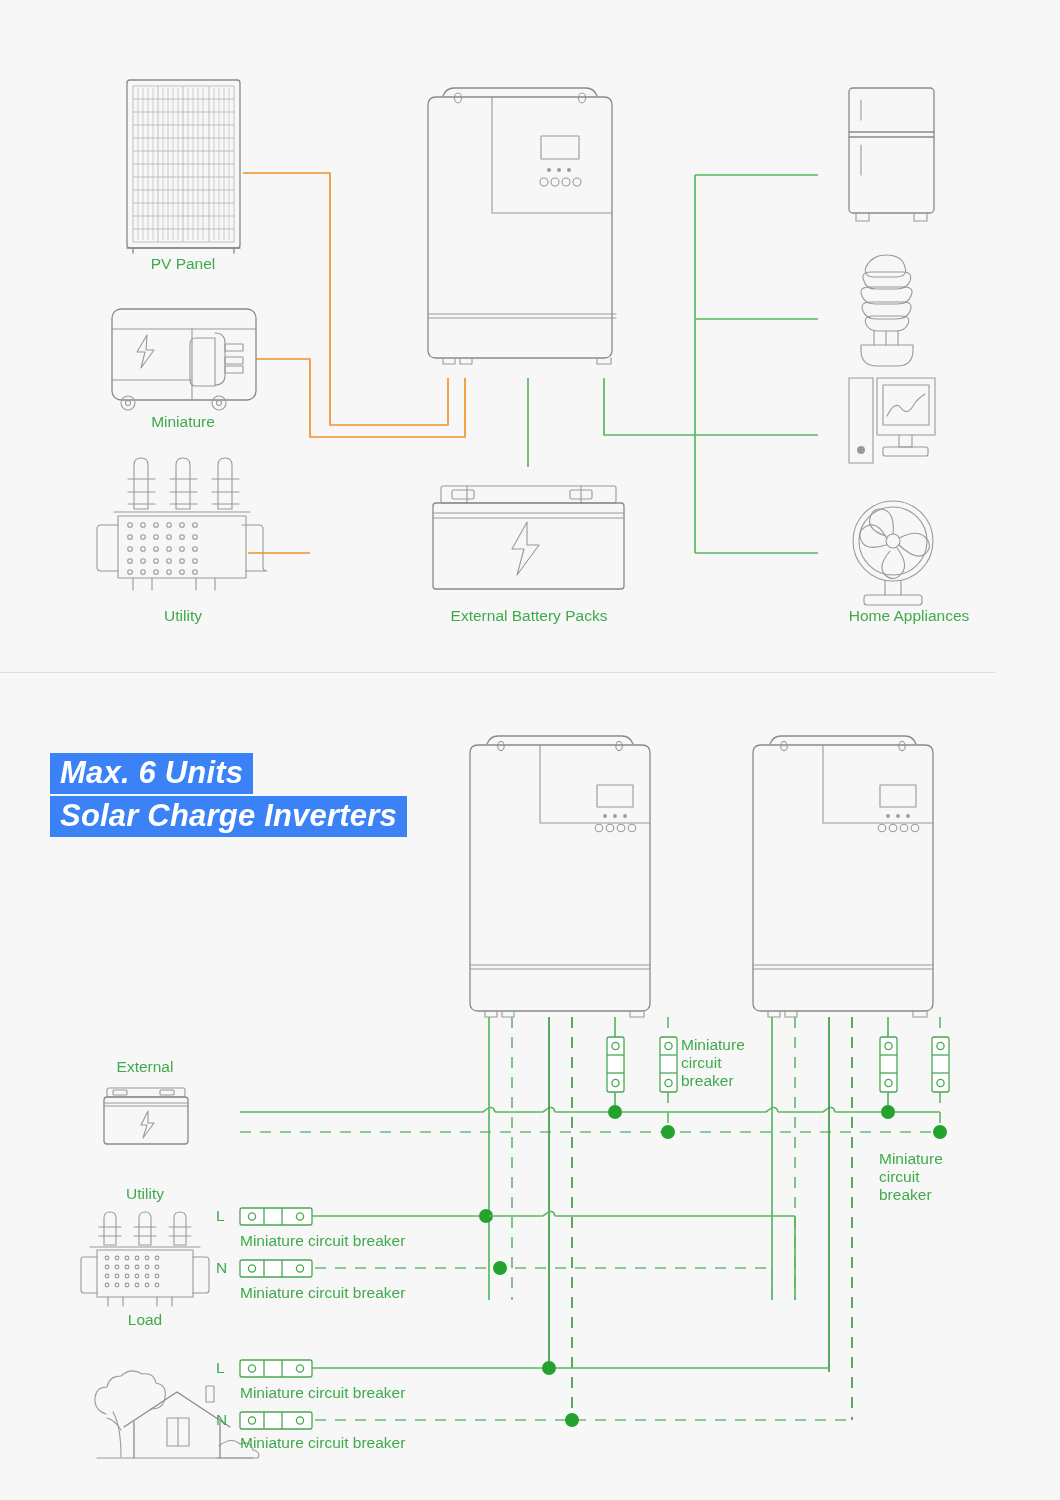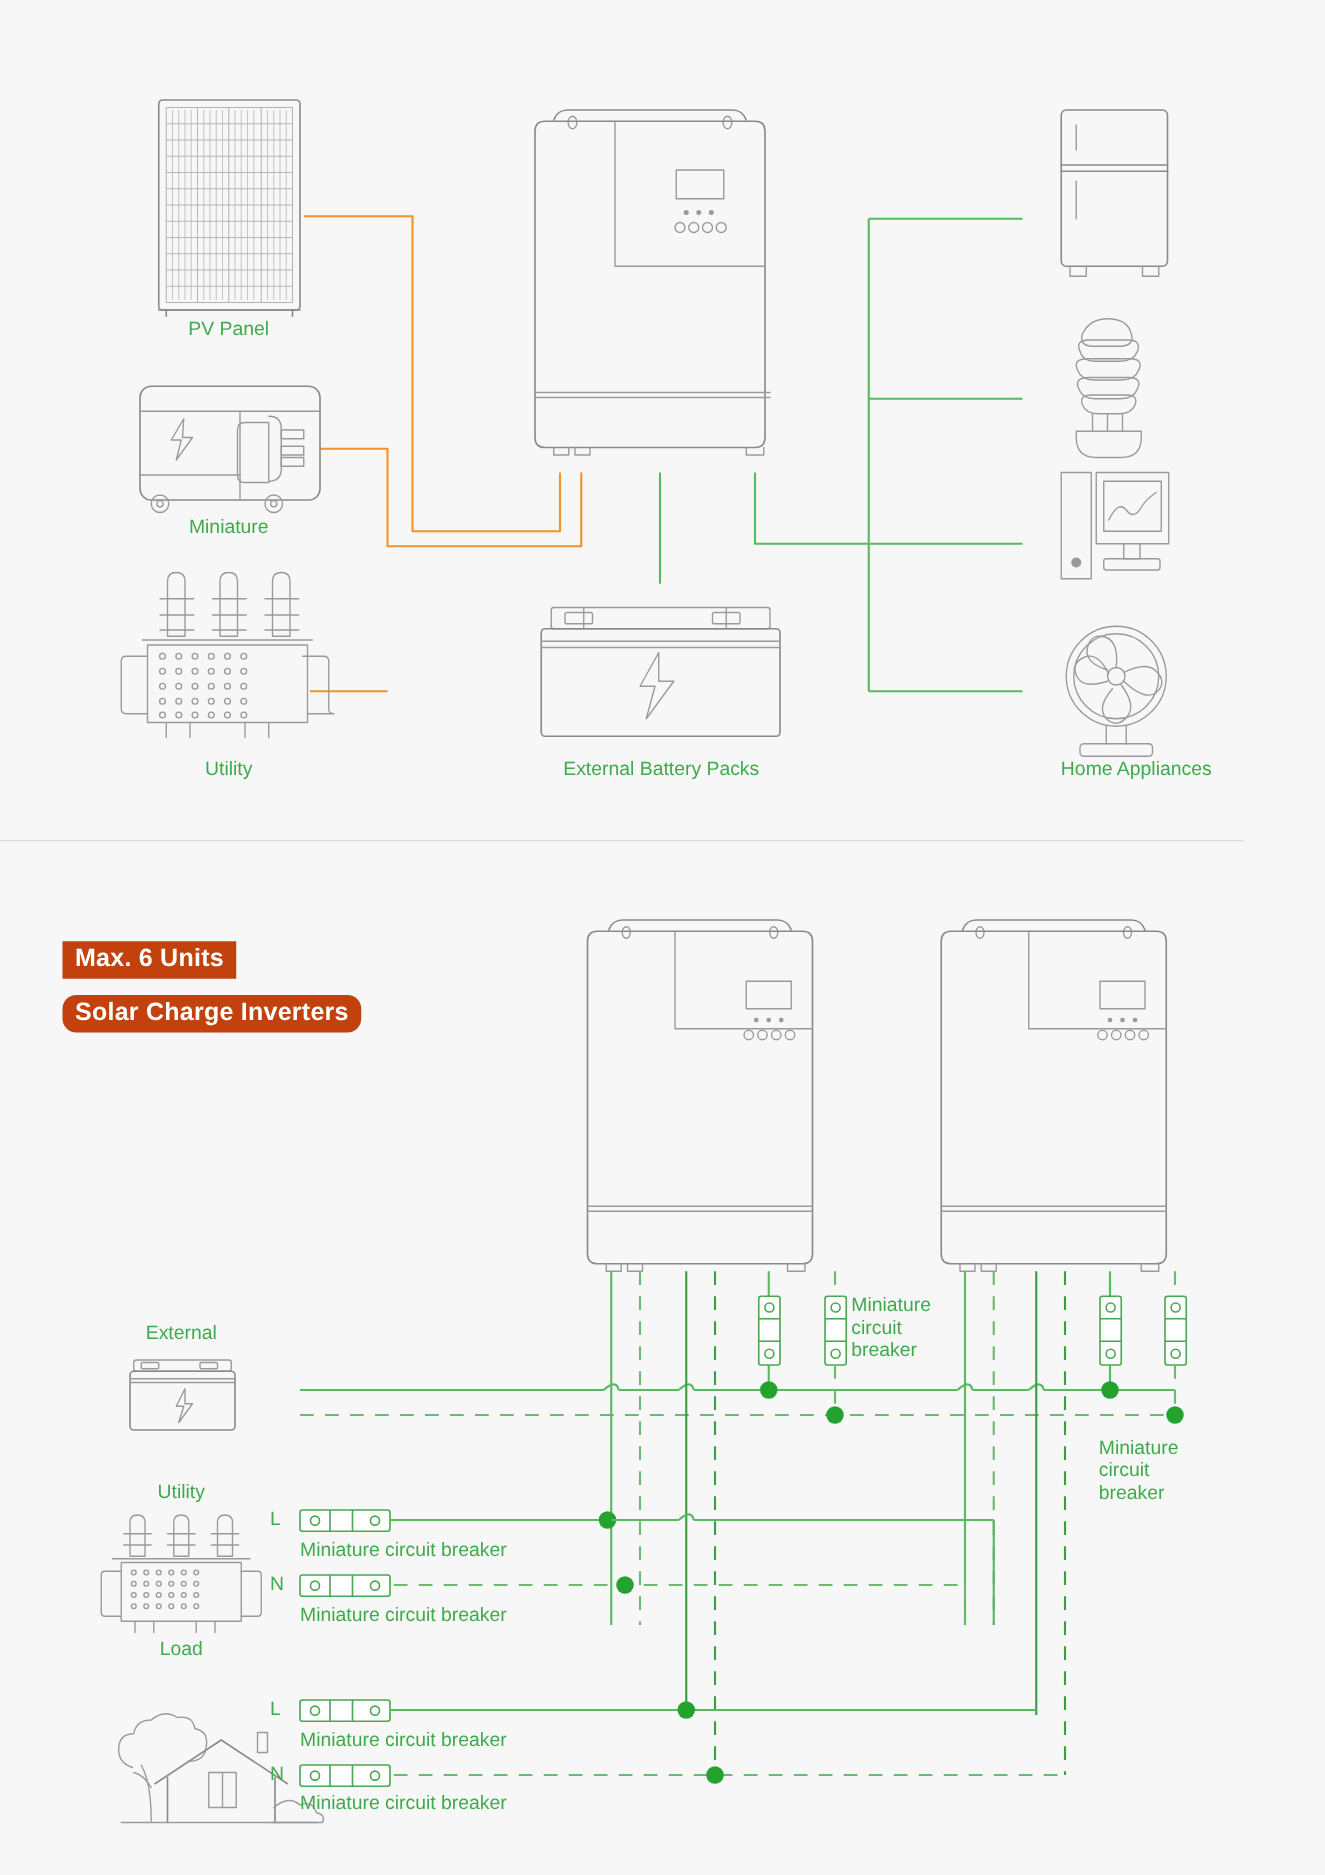--- a/index.html
+++ b/index.html
@@ -1,22 +1,22 @@
 <!DOCTYPE html>
 <html><head>
 <meta charset="utf-8">
 <style>
   html,body{margin:0;padding:0;background:#f7f7f7;}
   body{font-family:"Liberation Sans",sans-serif;}
   #page{position:relative;width:995px;height:1500px;background:#f7f7f7;overflow:hidden;}
   .lbl{position:absolute;color:#3faa4b;font-size:15.5px;white-space:nowrap;}
   .lbl.ctr{transform:translateX(-50%);}
   .divider{position:absolute;left:0;top:672px;width:1060px;height:1px;background:#dcdcdc;}
-  .ttl{position:absolute;background:#c2410c;color:#fff;font-size:20px;font-weight:bold;
-       letter-spacing:.2px;padding:4px 10px 6px 10px;white-space:nowrap;line-height:1;}
+  .ttl{position:absolute;background:#3b82f6;color:#fff;font-size:31px;font-weight:bold;
+       letter-spacing:.2px;padding:4px 10px 6px 10px;white-space:nowrap;line-height:1;font-style:italic;}
   svg{position:absolute;left:0;top:0;overflow:visible;}
   .stroke-g{fill:none;stroke:#8a8a8a;stroke-width:1.3;stroke-linejoin:round;stroke-linecap:round;}
   .stroke-g2{fill:none;stroke:#9a9a9a;stroke-width:1.1;stroke-linejoin:round;stroke-linecap:round;}
   .thin{fill:none;stroke:#b6b6b6;stroke-width:.85;}
   .wire-o{fill:none;stroke:#f0932b;stroke-width:1.7;stroke-linejoin:round;stroke-linecap:butt;}
   .wire-g{fill:none;stroke:#58b960;stroke-width:1.7;stroke-linejoin:round;stroke-linecap:butt;}
   .wire-dk{fill:none;stroke:#3d9c46;stroke-width:1.7;stroke-linejoin:round;stroke-linecap:butt;}
   .wire-dash{fill:none;stroke:#6cba72;stroke-width:1.7;stroke-dasharray:11 9;stroke-linecap:butt;}
   .wire-dash-dk{fill:none;stroke:#3d9c46;stroke-width:1.7;stroke-dasharray:11 9;stroke-linecap:butt;}
   .node{fill:#23a32e;}
@@ -238,21 +238,21 @@
 
   <div class="lbl ctr" style="left:183px;top:255px;">PV Panel</div>
   <div class="lbl ctr" style="left:183px;top:413px;">Miniature</div>
   <div class="lbl ctr" style="left:183px;top:607px;">Utility</div>
   <div class="lbl ctr" style="left:529px;top:607px;text-align:center;">External Battery Packs</div>
   <div class="lbl ctr" style="left:893px;top:607px;margin-left:16px;">Home Appliances</div>
 
   <div class="divider"></div>
 
   <div class="ttl" style="left:50px;top:753px;">Max. 6 Units</div>
-  <div class="ttl" style="left:50px;top:796px;border-radius:11px;">Solar Charge Inverters</div>
+  <div class="ttl" style="left:50px;top:796px;">Solar Charge Inverters</div>
 
   <svg width="1060" height="800" style="top:700px;">
 
     <g>
       <path class="stroke-g" d="M487,44 q3,-8 11,-8 h124 q8,0 11,8"></path>
       <ellipse class="stroke-g2" cx="501" cy="46" rx="3.2" ry="4.6"></ellipse>
       <ellipse class="stroke-g2" cx="619" cy="46" rx="3.2" ry="4.6"></ellipse>
       <path class="stroke-g" d="M470,53 q0,-8 8,-8 h164 q8,0 8,8 v250 q0,8 -8,8 h-164 q-8,0 -8,-8 Z"></path>
       <path class="stroke-g2" d="M540,45 v78 h110"></path>
       <rect class="stroke-g2" x="598" y="785" width="0" height="0"></rect>

